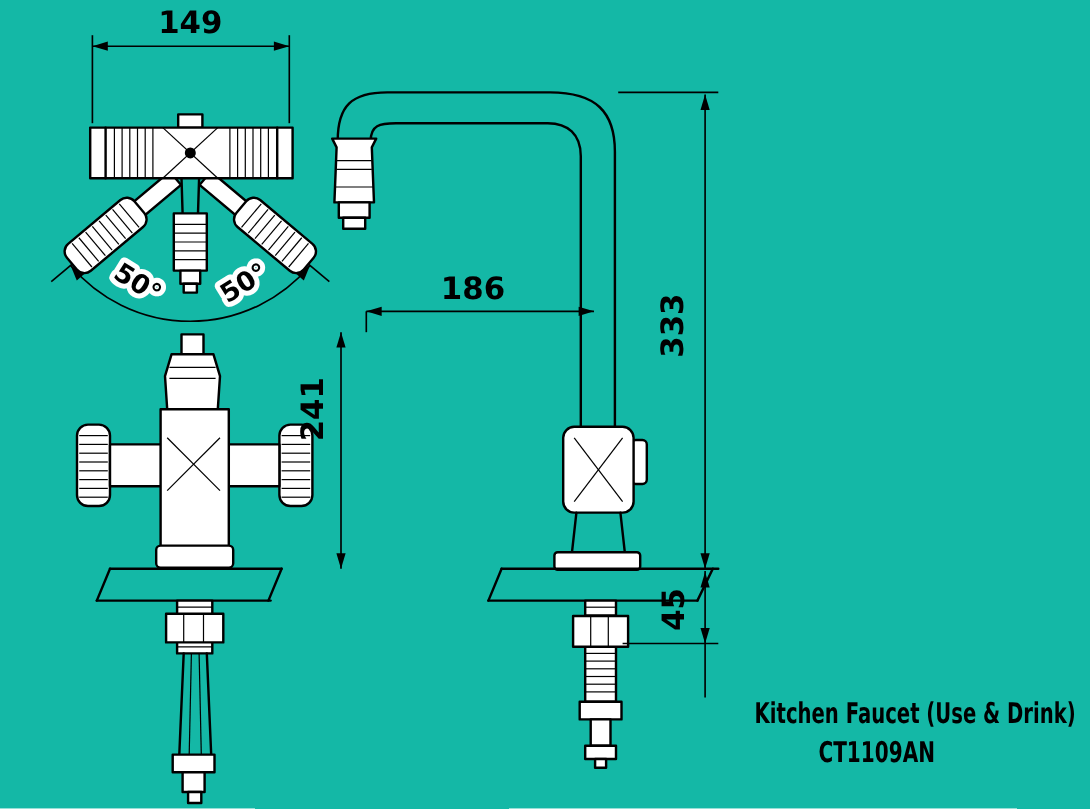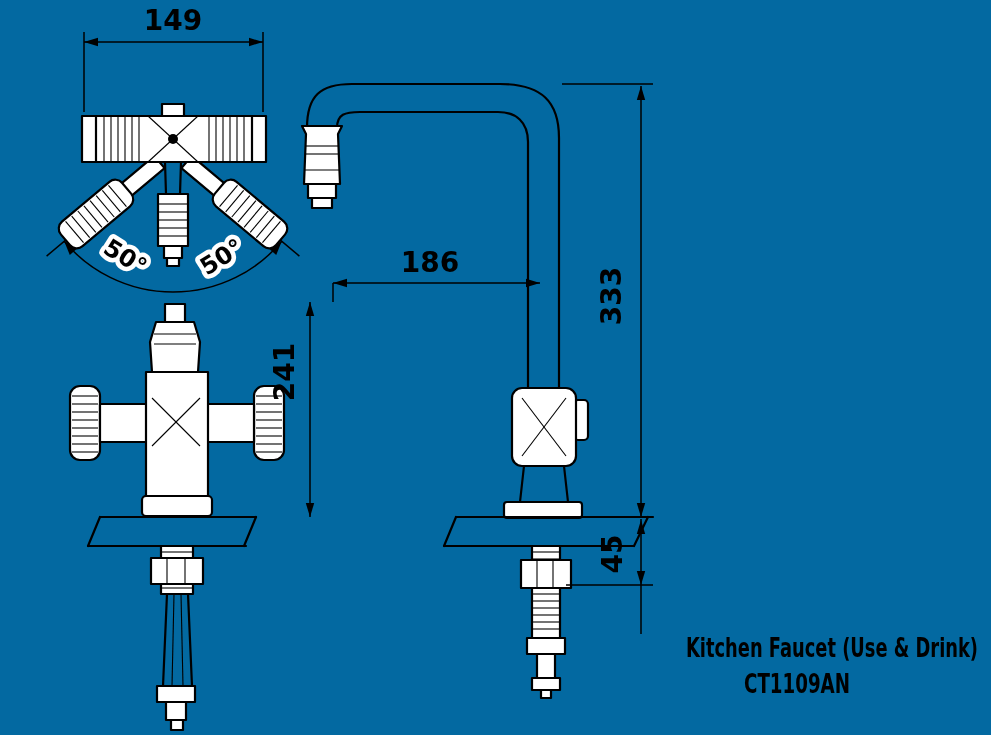--- a/index.html
+++ b/index.html
@@ -1,16 +1,16 @@
 <!DOCTYPE html>
 <html><head>
 <meta charset="utf-8">
 <style>
   html,body{margin:0;padding:0;background:#ffffff;}
-  .stage{position:relative;width:991px;height:735px;background:#0369a1;overflow:hidden;}
+  .stage{position:relative;width:991px;height:735px;background:#14b8a6;overflow:hidden;}
   svg{display:block;}
   .ol  {fill:none;stroke:#000;stroke-width:2.2;stroke-linejoin:round;stroke-linecap:round;}
   .olw {fill:#fff;stroke:#000;stroke-width:2.2;stroke-linejoin:round;}
   .det {fill:none;stroke:#000;stroke-width:1.1;}
   .dim {fill:none;stroke:#000;stroke-width:1.5;}
   .arr {fill:#000;stroke:none;}
   .dtxt{font:700 28px "DejaVu Sans", sans-serif;fill:#000;}
   .atxt{font:700 24px "DejaVu Sans", sans-serif;fill:#000;paint-order:stroke;stroke:#fff;stroke-width:9px;stroke-linejoin:round;}
   .ttl {font:700 26px "DejaVu Sans", sans-serif;fill:#000;}
 </style>

